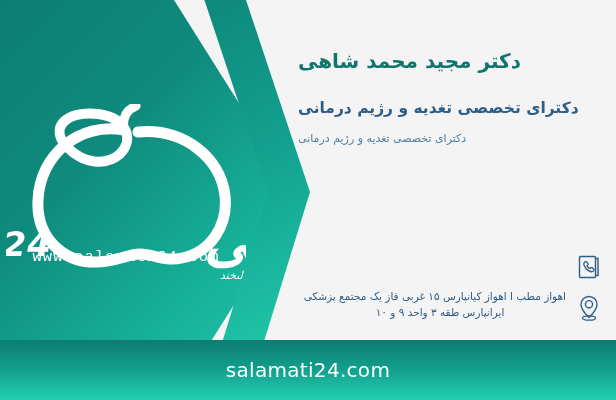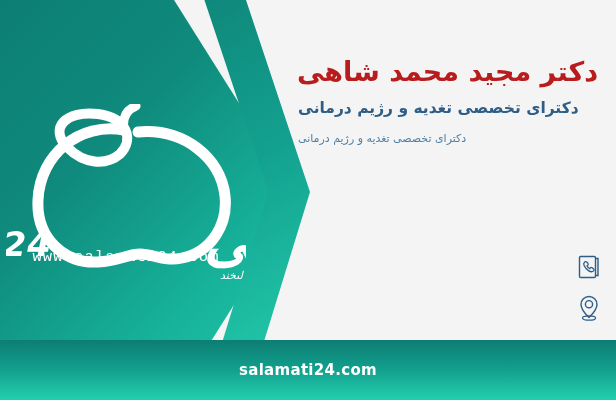--- a/index.html
+++ b/index.html
@@ -67,25 +67,25 @@
   .content {
     position: absolute;
     right: 0; top: 0;
     width: 336px;
     height: 340px;
     z-index: 1;
     direction: rtl;
   }
   .doc-name {
     position: absolute;
-    right: 18px; top: 55px;
+    right: 18px; top: 49px;
     width: 300px;
     text-align: left;
-    color: #b91c1c;
-    font-size: 27px;
+    color: #0f766e;
+    font-size: 20px;
     font-weight: bold;
     line-height: 1.25;
     white-space: nowrap;
   }
   .specialty-main {
     position: absolute;
     right: 18px; top: 98px;
     width: 300px;
     text-align: left;
     color: #2e5d86;
@@ -142,22 +142,22 @@
     width: 616px;
     height: 60px;
     background: linear-gradient(180deg, #0d7d73 0%, #129c8b 45%, #22cfae 100%);
     z-index: 6;
     display: flex;
     align-items: center;
     justify-content: center;
   }
   .bottom-bar .site {
     color: #ffffff;
-    font-size: 15px;
-    font-weight: bold;
+    font-size: 20px;
+    font-weight: normal;
     letter-spacing: 0.3px;
     direction: ltr;
   }
 </style>
 </head>
 <body>
 
 <div class="card">
 
   <div class="teal-panel"></div>
@@ -204,18 +204,22 @@
     <div class="icon-box second">
       <svg width="26" height="28" viewBox="0 0 26 28" xmlns="http://www.w3.org/2000/svg">
         <path d="M13 2.5 C 8.6 2.5 5 6 5 10.4 C 5 15.6 13 23.5 13 23.5
                  C 13 23.5 21 15.6 21 10.4 C 21 6 17.4 2.5 13 2.5 Z" fill="none" stroke="#2e5d86" stroke-width="1.4" stroke-linejoin="round"></path>
         <circle cx="13" cy="10.2" r="3.6" fill="none" stroke="#2e5d86" stroke-width="1.4"></circle>
         <ellipse cx="13" cy="24" rx="6.5" ry="2.2" fill="none" stroke="#2e5d86" stroke-width="1.3"></ellipse>
       </svg>
     </div>
   </div>
 
+  <div class="address">
+    <div>اهواز مطب ا اهواز کیانپارس ۱۵ غربی فاز یک مجتمع پزشکی</div>
+    <div>ایرانپارس طقه ۳ واحد ۹ و ۱۰</div>
+  </div>
 
   <div class="bottom-bar">
     <span class="site">salamati24.com</span>
   </div>
 
 </div>
 
 </body></html>

